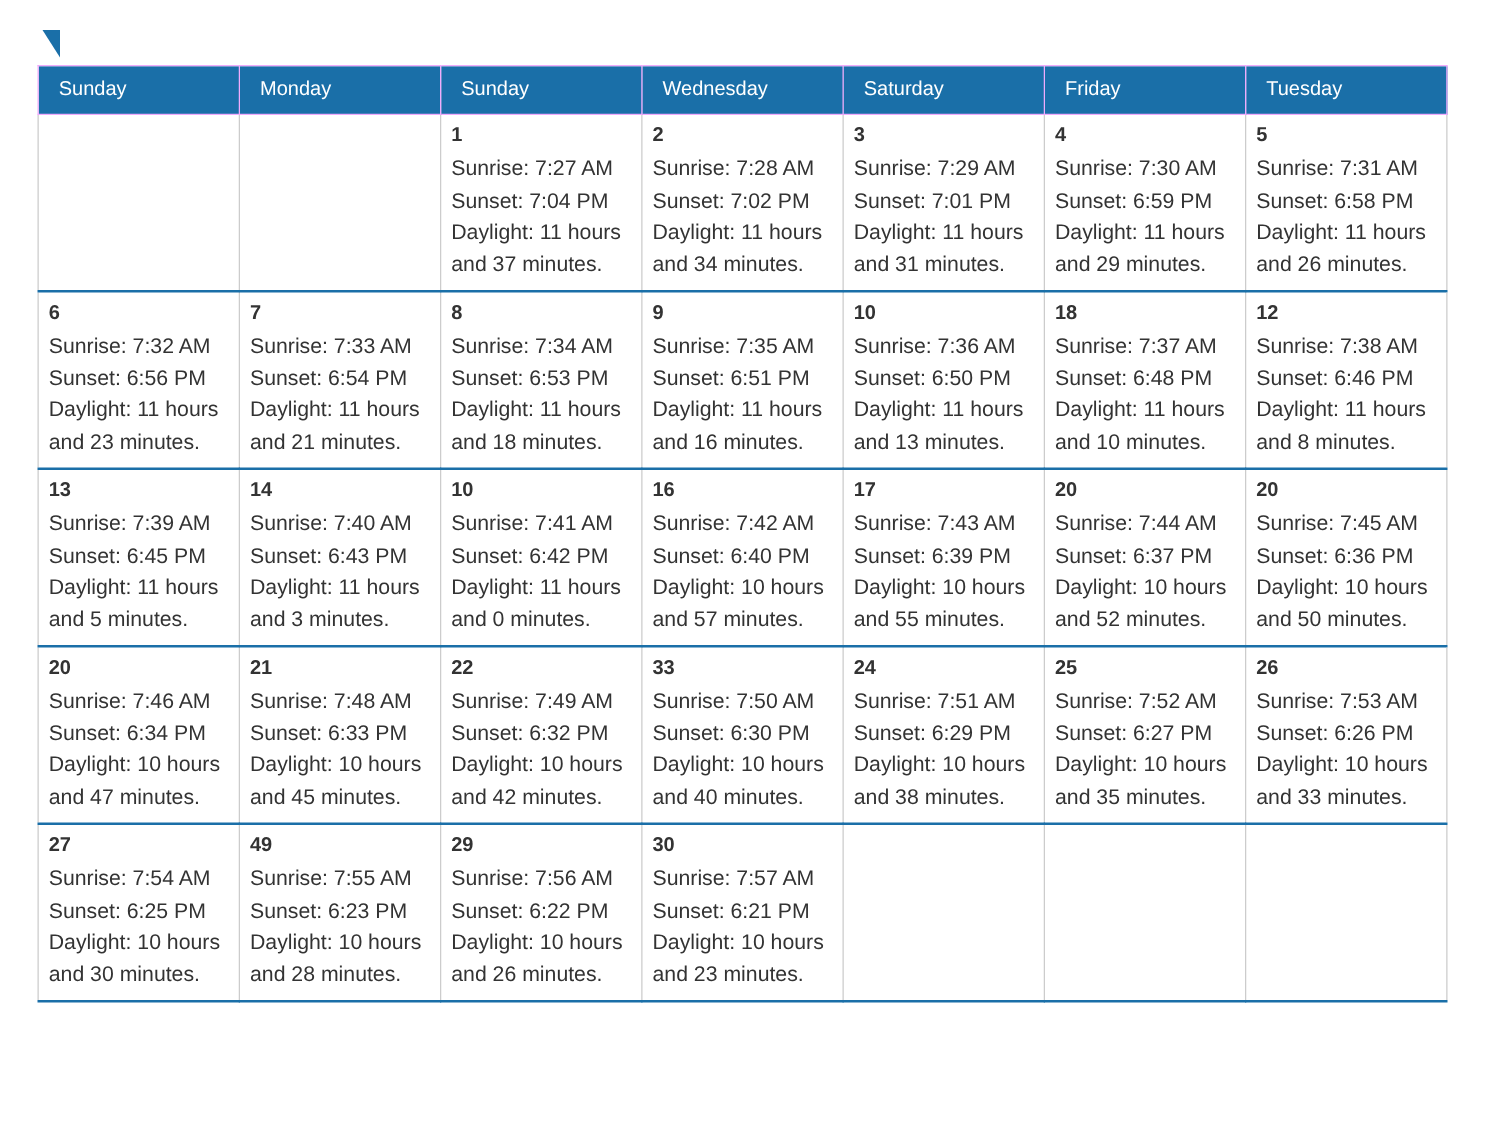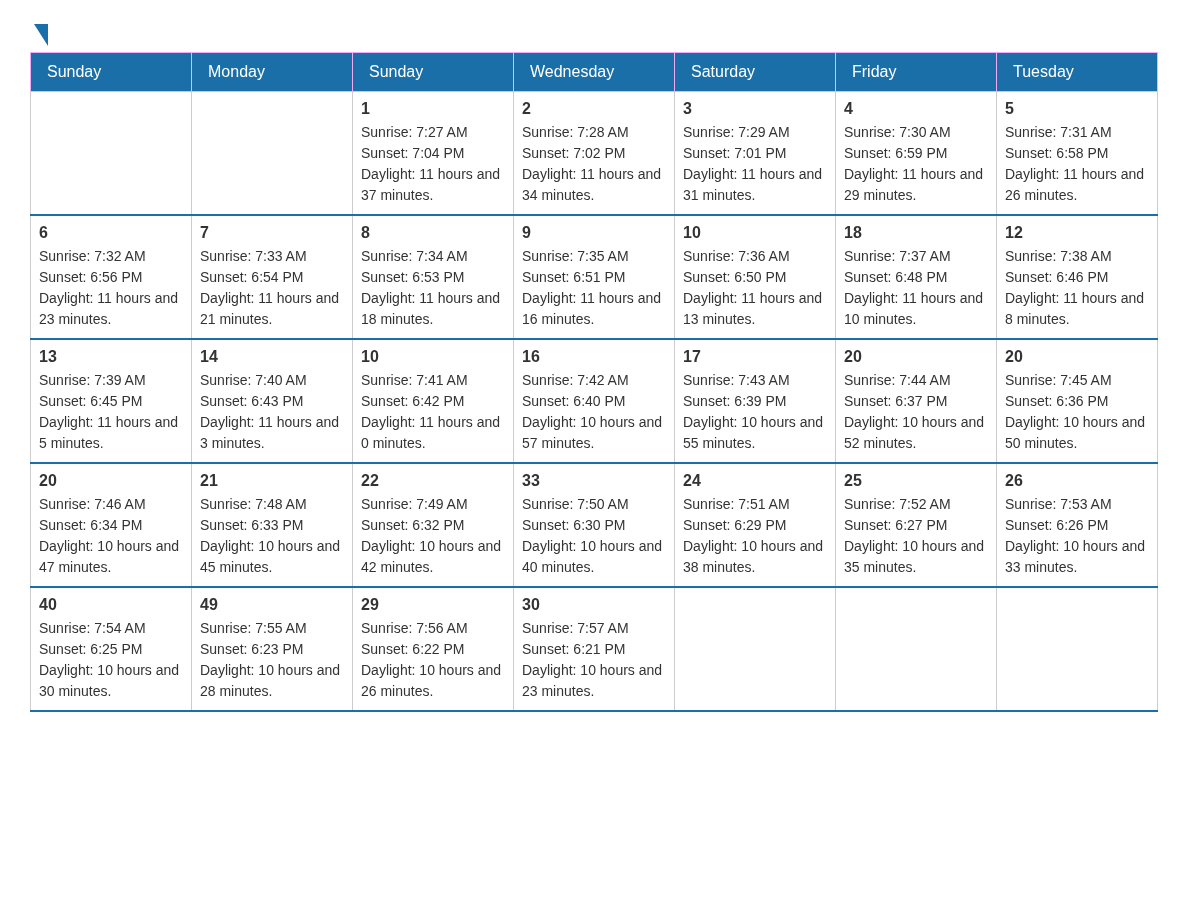--- a/index.html
+++ b/index.html
@@ -93,21 +93,21 @@
       border-left: 1px solid #ccc;
     }
     .day-number {
       font-size: 16px;
       font-weight: bold;
       color: #333;
       display: block;
       margin-bottom: 4px;
     }
     .day-info {
-      font-size: 14px;
+      font-size: 17px;
       color: #333;
       line-height: 1.5;
     }
     .empty-cell {
       background: #fff;
     }
     tbody tr:last-child {
       border-bottom: 2px solid #1a6fa8;
     }
   </style>
@@ -250,21 +250,21 @@
           <span class="day-number">25</span>
           <div class="day-info">Sunrise: 7:52 AM<br>Sunset: 6:27 PM<br>Daylight: 10 hours and 35 minutes.</div>
         </td>
         <td>
           <span class="day-number">26</span>
           <div class="day-info">Sunrise: 7:53 AM<br>Sunset: 6:26 PM<br>Daylight: 10 hours and 33 minutes.</div>
         </td>
       </tr>
       <tr>
         <td>
-          <span class="day-number">40</span>
+          <span class="day-number">27</span>
           <div class="day-info">Sunrise: 7:54 AM<br>Sunset: 6:25 PM<br>Daylight: 10 hours and 30 minutes.</div>
         </td>
         <td>
           <span class="day-number">49</span>
           <div class="day-info">Sunrise: 7:55 AM<br>Sunset: 6:23 PM<br>Daylight: 10 hours and 28 minutes.</div>
         </td>
         <td>
           <span class="day-number">29</span>
           <div class="day-info">Sunrise: 7:56 AM<br>Sunset: 6:22 PM<br>Daylight: 10 hours and 26 minutes.</div>
         </td>

